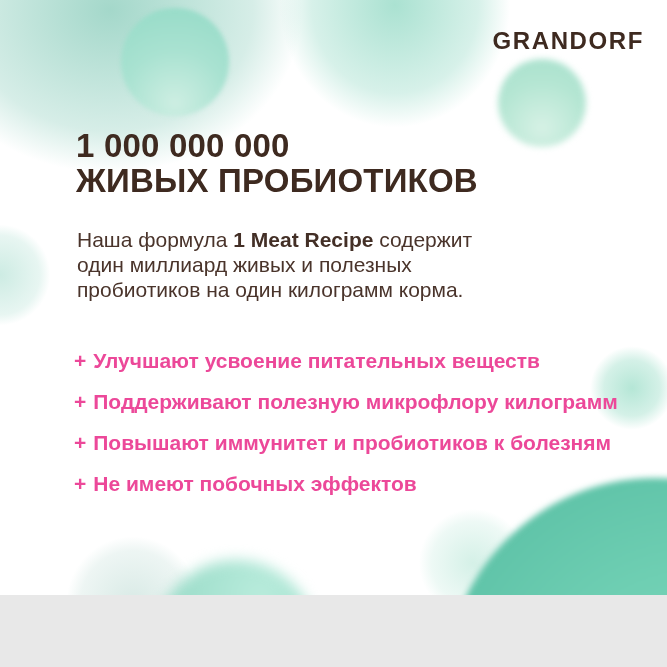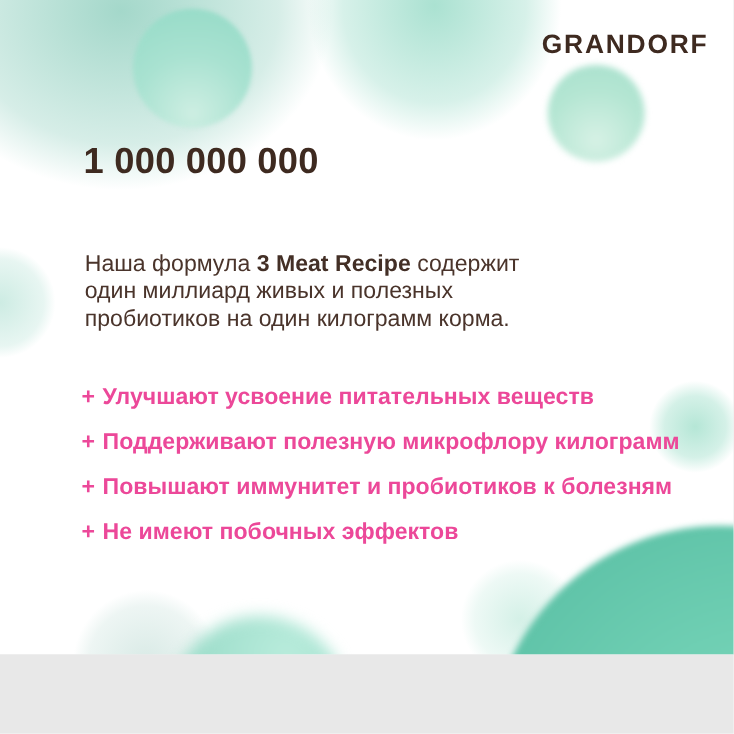--- a/index.html
+++ b/index.html
@@ -110,23 +110,24 @@
   <div class="decor blob-right-mid"></div>
   <div class="decor blob-bottom-faint"></div>
   <div class="decor haze-bottom-center"></div>
   <div class="decor bubble-bottom-left"></div>
   <div class="decor bubble-bottom-right"></div>
 
   <div class="logo">GRANDORF</div>
 
   <h1 class="headline">
     <span>1 000 000 000</span>
+    <span>ЖИВЫХ ПРОБИОТИКОВ</span>
   </h1>
 
-  <p class="intro"><span>Наша формула </span><b>3 Meat Recipe</b><span> содержит один миллиард живых и полезных пробиотиков на один килограмм корма.</span></p>
+  <p class="intro"><span>Наша формула </span><b>1 Meat Recipe</b><span> содержит один миллиард живых и полезных пробиотиков на один килограмм корма.</span></p>
 
   <ul class="benefits">
     <li><span class="plus">+</span><span>Улучшают усвоение питательных веществ</span></li>
     <li><span class="plus">+</span><span>Поддерживают полезную микрофлору килограмм</span></li>
     <li><span class="plus">+</span><span>Повышают иммунитет и пробиотиков к болезням</span></li>
     <li><span class="plus">+</span><span>Не имеют побочных эффектов</span></li>
   </ul>
 
 </div>
 

